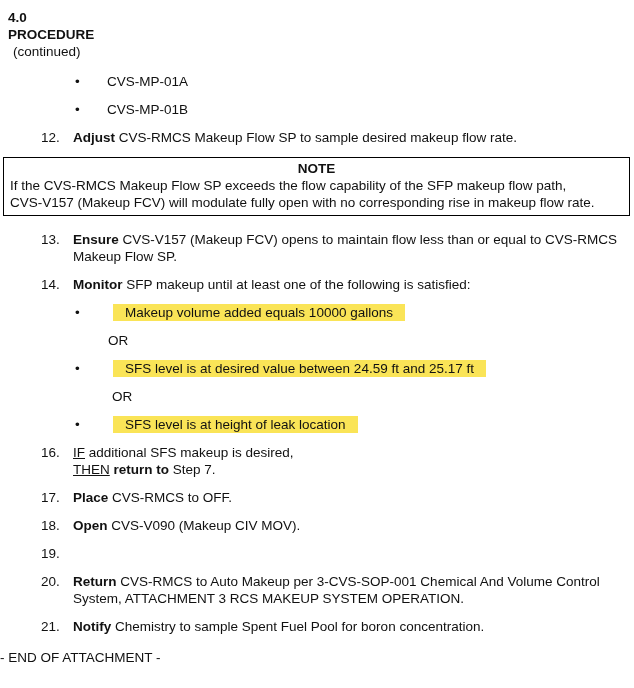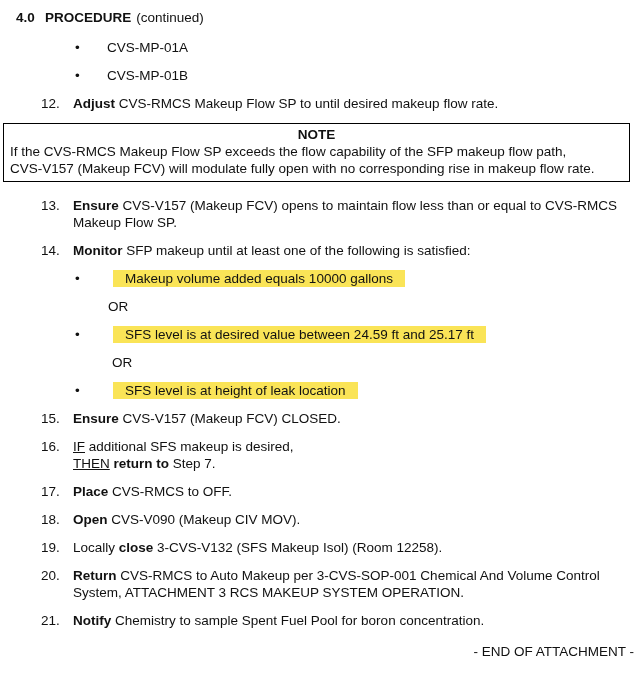--- a/index.html
+++ b/index.html
@@ -8,21 +8,21 @@
     width: 634px; height: 688px;
     background: #ffffff; color: var(--ink);
     font-family: "Liberation Sans", "DejaVu Sans", sans-serif;
     font-size: 13.5px; line-height: 17px;
     overflow: hidden;
   }
   .b  { font-weight: bold; }
   .u  { text-decoration: underline; }
   .hl { background: var(--hl); padding: 1px 12px; }
 
-  .heading { display: flex; margin: 9px 0 13px 16px; font-weight: bold; }
+  .heading { display: flex; margin: 9px 0 13px 8px; font-weight: bold; flex-direction: column; }
   .heading .hnum { width: 29px; flex: none; }
   .heading .suffix { font-weight: normal; margin-left: 5px; }
 
   .step { display: flex; margin-bottom: 11px; }
   .step .snum  { margin-left: 41px; width: 32px; flex: none; }
   .step .stext { flex: 1; padding-right: 4px; }
 
   .bullet { display: flex; margin-bottom: 11px; }
   .bullet .dot { margin-left: 75px; width: 32px; flex: none; }
   .bullet.hlb .dot { width: 38px; }
@@ -30,21 +30,21 @@
   .or { margin-left: 108px; margin-bottom: 11px; }
   .or.extra { margin-left: 112px; }
 
   .note {
     border: 1.5px solid #000;
     margin: 9px 4px 15px 3px;
     padding: 2px 6px 4px 6px;
   }
   .note .ntitle { text-align: center; font-weight: bold; }
 
-  .endline { text-align: right; margin-top: 14px; }
+  .endline { text-align: left; margin-top: 14px; }
 </style>
 </head>
 <body>
 
 <div class="heading">
   <span class="hnum">4.0</span>
   <span>PROCEDURE</span>
   <span class="suffix">(continued)</span>
 </div>
 
@@ -53,21 +53,21 @@
       <span class="dot">•</span>
       <span class="btext"><span>CVS-MP-01A</span></span>
     </div>
     <div class="bullet">
       <span class="dot">•</span>
       <span class="btext"><span>CVS-MP-01B</span></span>
     </div>
     <div class="step">
       <span class="snum">12.</span>
       <span class="stext">
-        <div><span class="b">Adjust</span><span> CVS-RMCS Makeup Flow SP to until desired makeup flow rate.</span></div>
+        <div><span class="b">Adjust</span><span> CVS-RMCS Makeup Flow SP to sample desired makeup flow rate.</span></div>
       </span>
     </div>
   <div class="note">
     <div class="ntitle">NOTE</div>
     <div>If the CVS-RMCS Makeup Flow SP exceeds the flow capability of the SFP makeup flow path,</div>
     <div>CVS-V157 (Makeup FCV) will modulate fully open with no corresponding rise in makeup flow rate.</div>
   </div>
 <div class="step">
       <span class="snum">13.</span>
       <span class="stext">
@@ -89,49 +89,40 @@
     <div class="bullet hlb">
       <span class="dot">•</span>
       <span class="btext"><span class="hl">SFS level is at desired value between 24.59 ft and 25.17 ft</span></span>
     </div>
     <div class="or extra">OR</div>
     <div class="bullet hlb">
       <span class="dot">•</span>
       <span class="btext"><span class="hl">SFS level is at height of leak location</span></span>
     </div>
     <div class="step">
-      <span class="snum">15.</span>
-      <span class="stext">
-        <div><span class="b">Ensure</span><span> CVS-V157 (Makeup FCV) CLOSED.</span></div>
-      </span>
-    </div>
-    <div class="step">
       <span class="snum">16.</span>
       <span class="stext">
         <div><span class="u">IF</span><span> additional SFS makeup is desired,</span></div>
         <div><span class="u">THEN</span><span> </span><span class="b">return to</span><span> Step 7.</span></div>
       </span>
     </div>
     <div class="step">
       <span class="snum">17.</span>
       <span class="stext">
         <div><span class="b">Place</span><span> CVS-RMCS to OFF.</span></div>
       </span>
     </div>
     <div class="step">
       <span class="snum">18.</span>
       <span class="stext">
         <div><span class="b">Open</span><span> CVS-V090 (Makeup CIV MOV).</span></div>
       </span>
     </div>
     <div class="step">
       <span class="snum">19.</span>
-      <span class="stext">
-        <div><span>Locally </span><span class="b">close</span><span> 3-CVS-V132 (SFS Makeup Isol) (Room 12258).</span></div>
-      </span>
     </div>
     <div class="step">
       <span class="snum">20.</span>
       <span class="stext">
         <div><span class="b">Return</span><span> CVS-RMCS to Auto Makeup per 3-CVS-SOP-001 Chemical And Volume Control</span></div>
         <div><span>System, ATTACHMENT 3 RCS MAKEUP SYSTEM OPERATION.</span></div>
       </span>
     </div>
     <div class="step">
       <span class="snum">21.</span>

